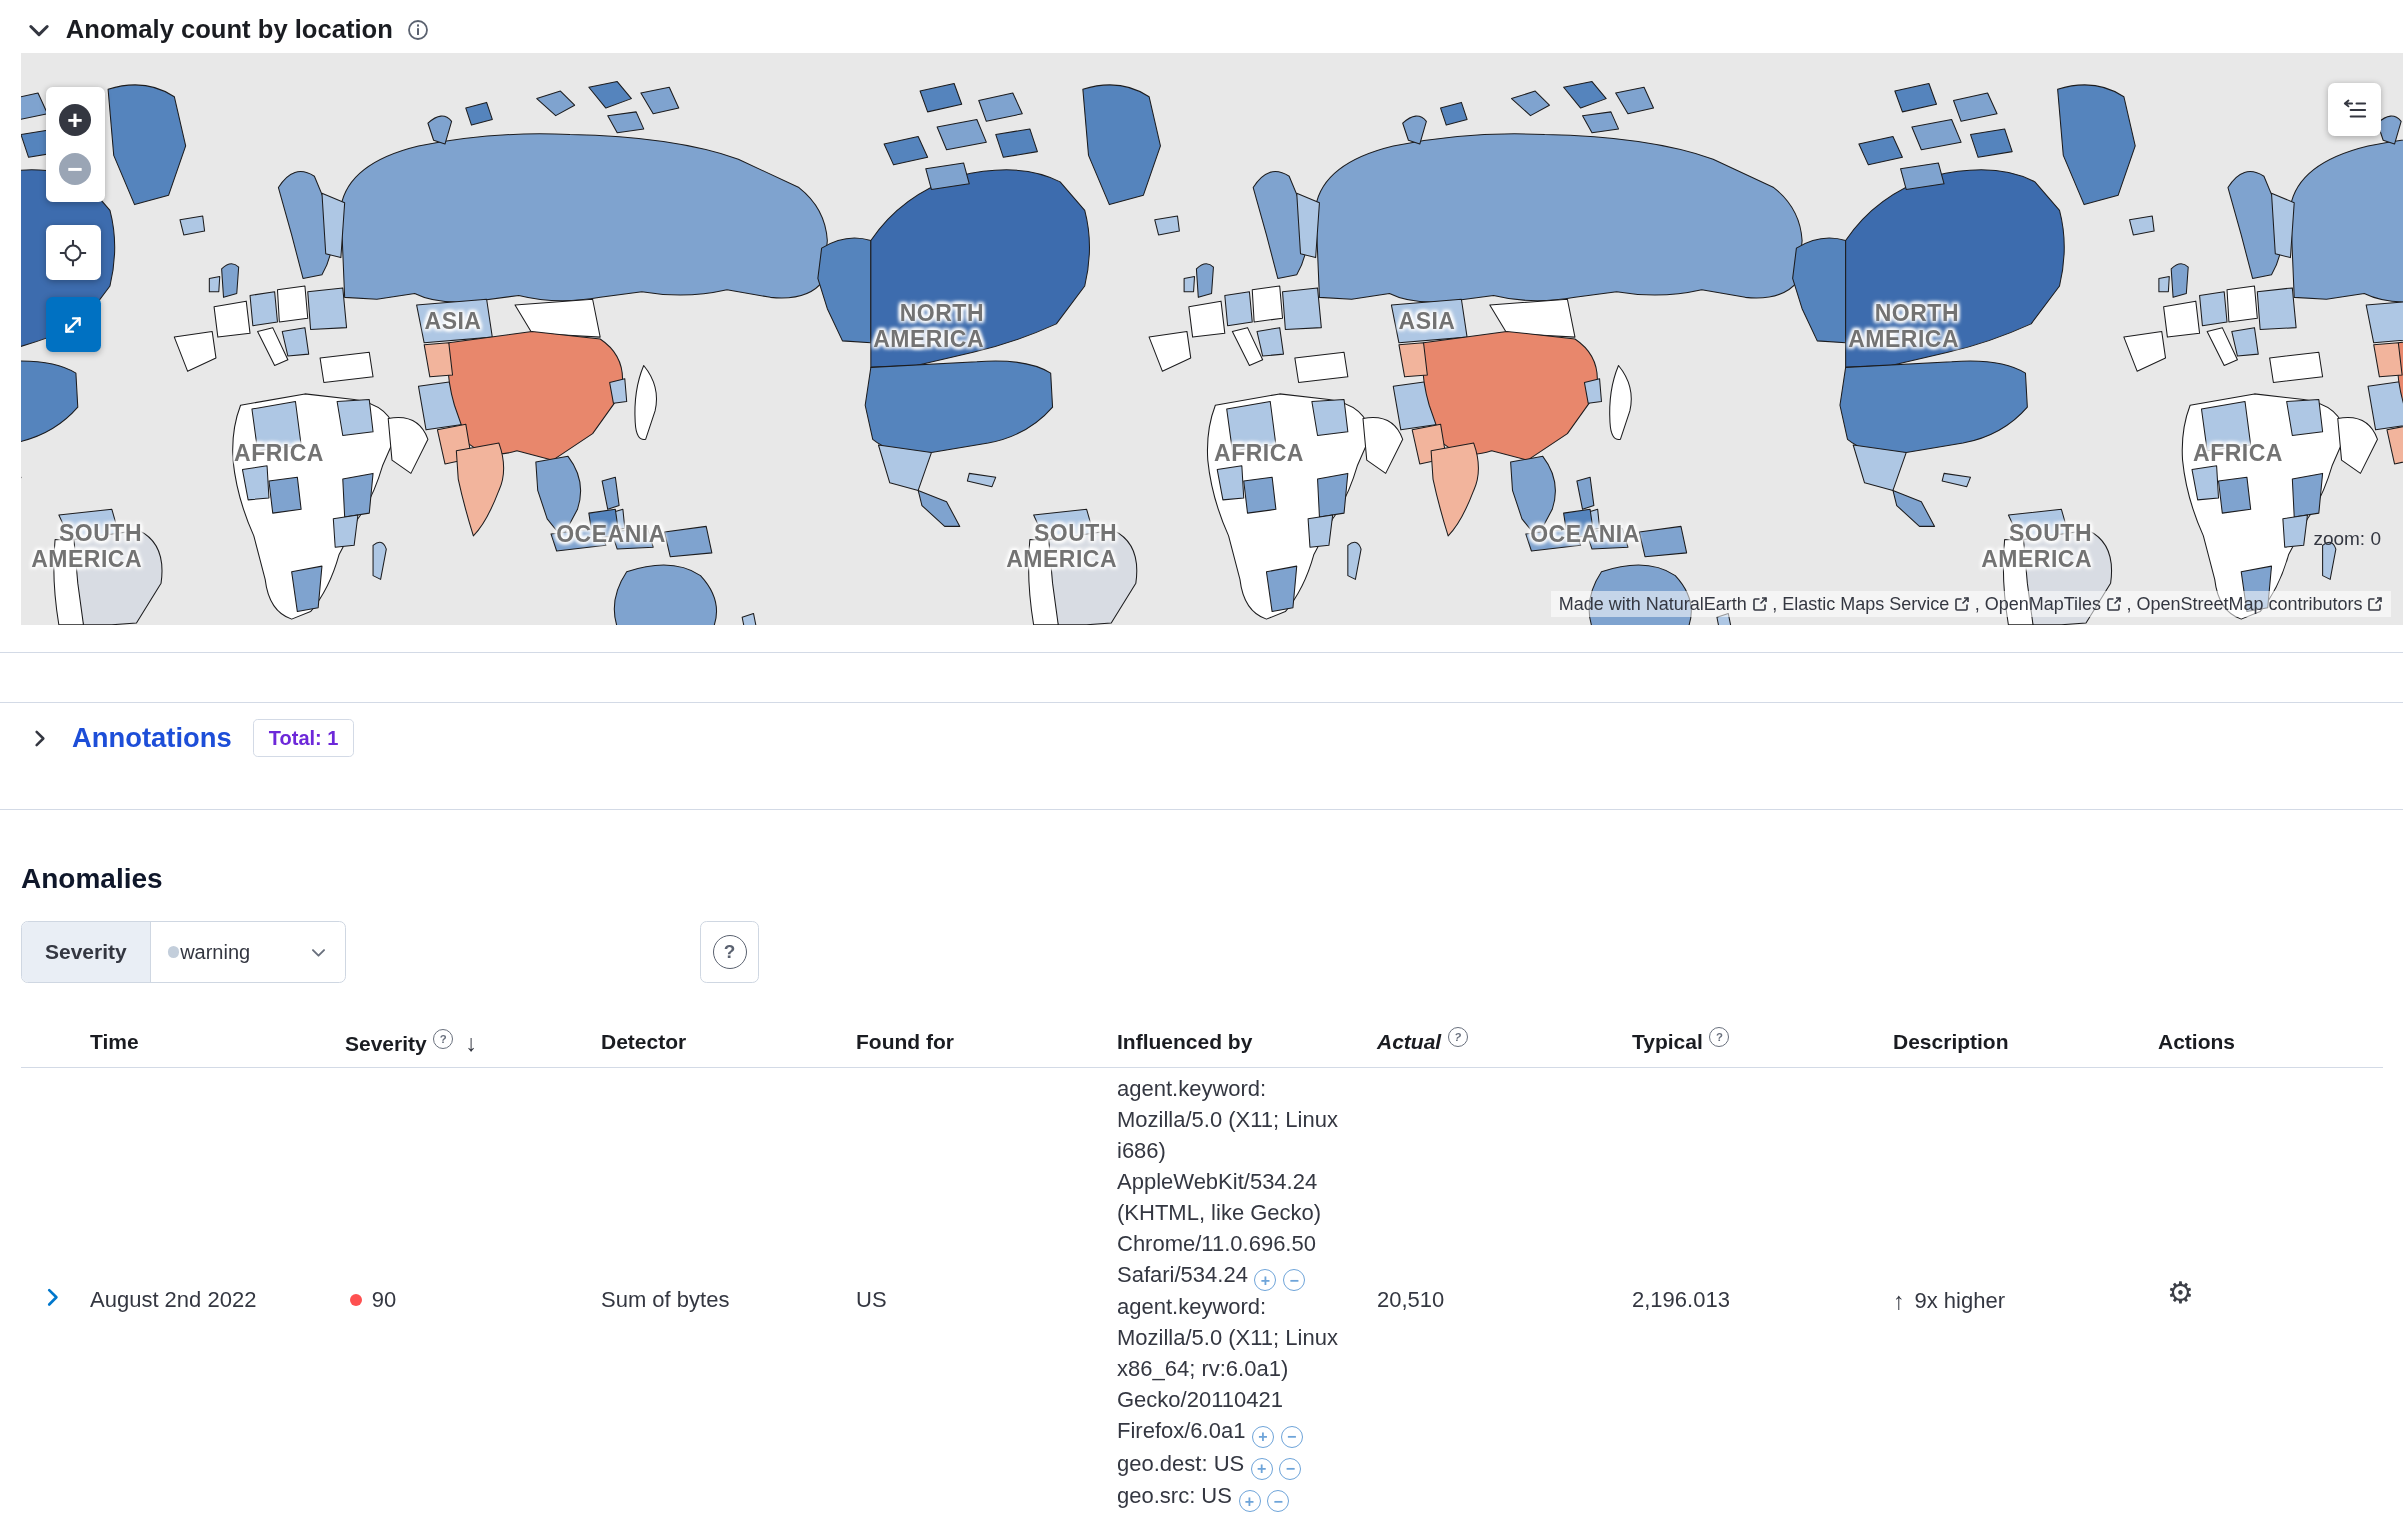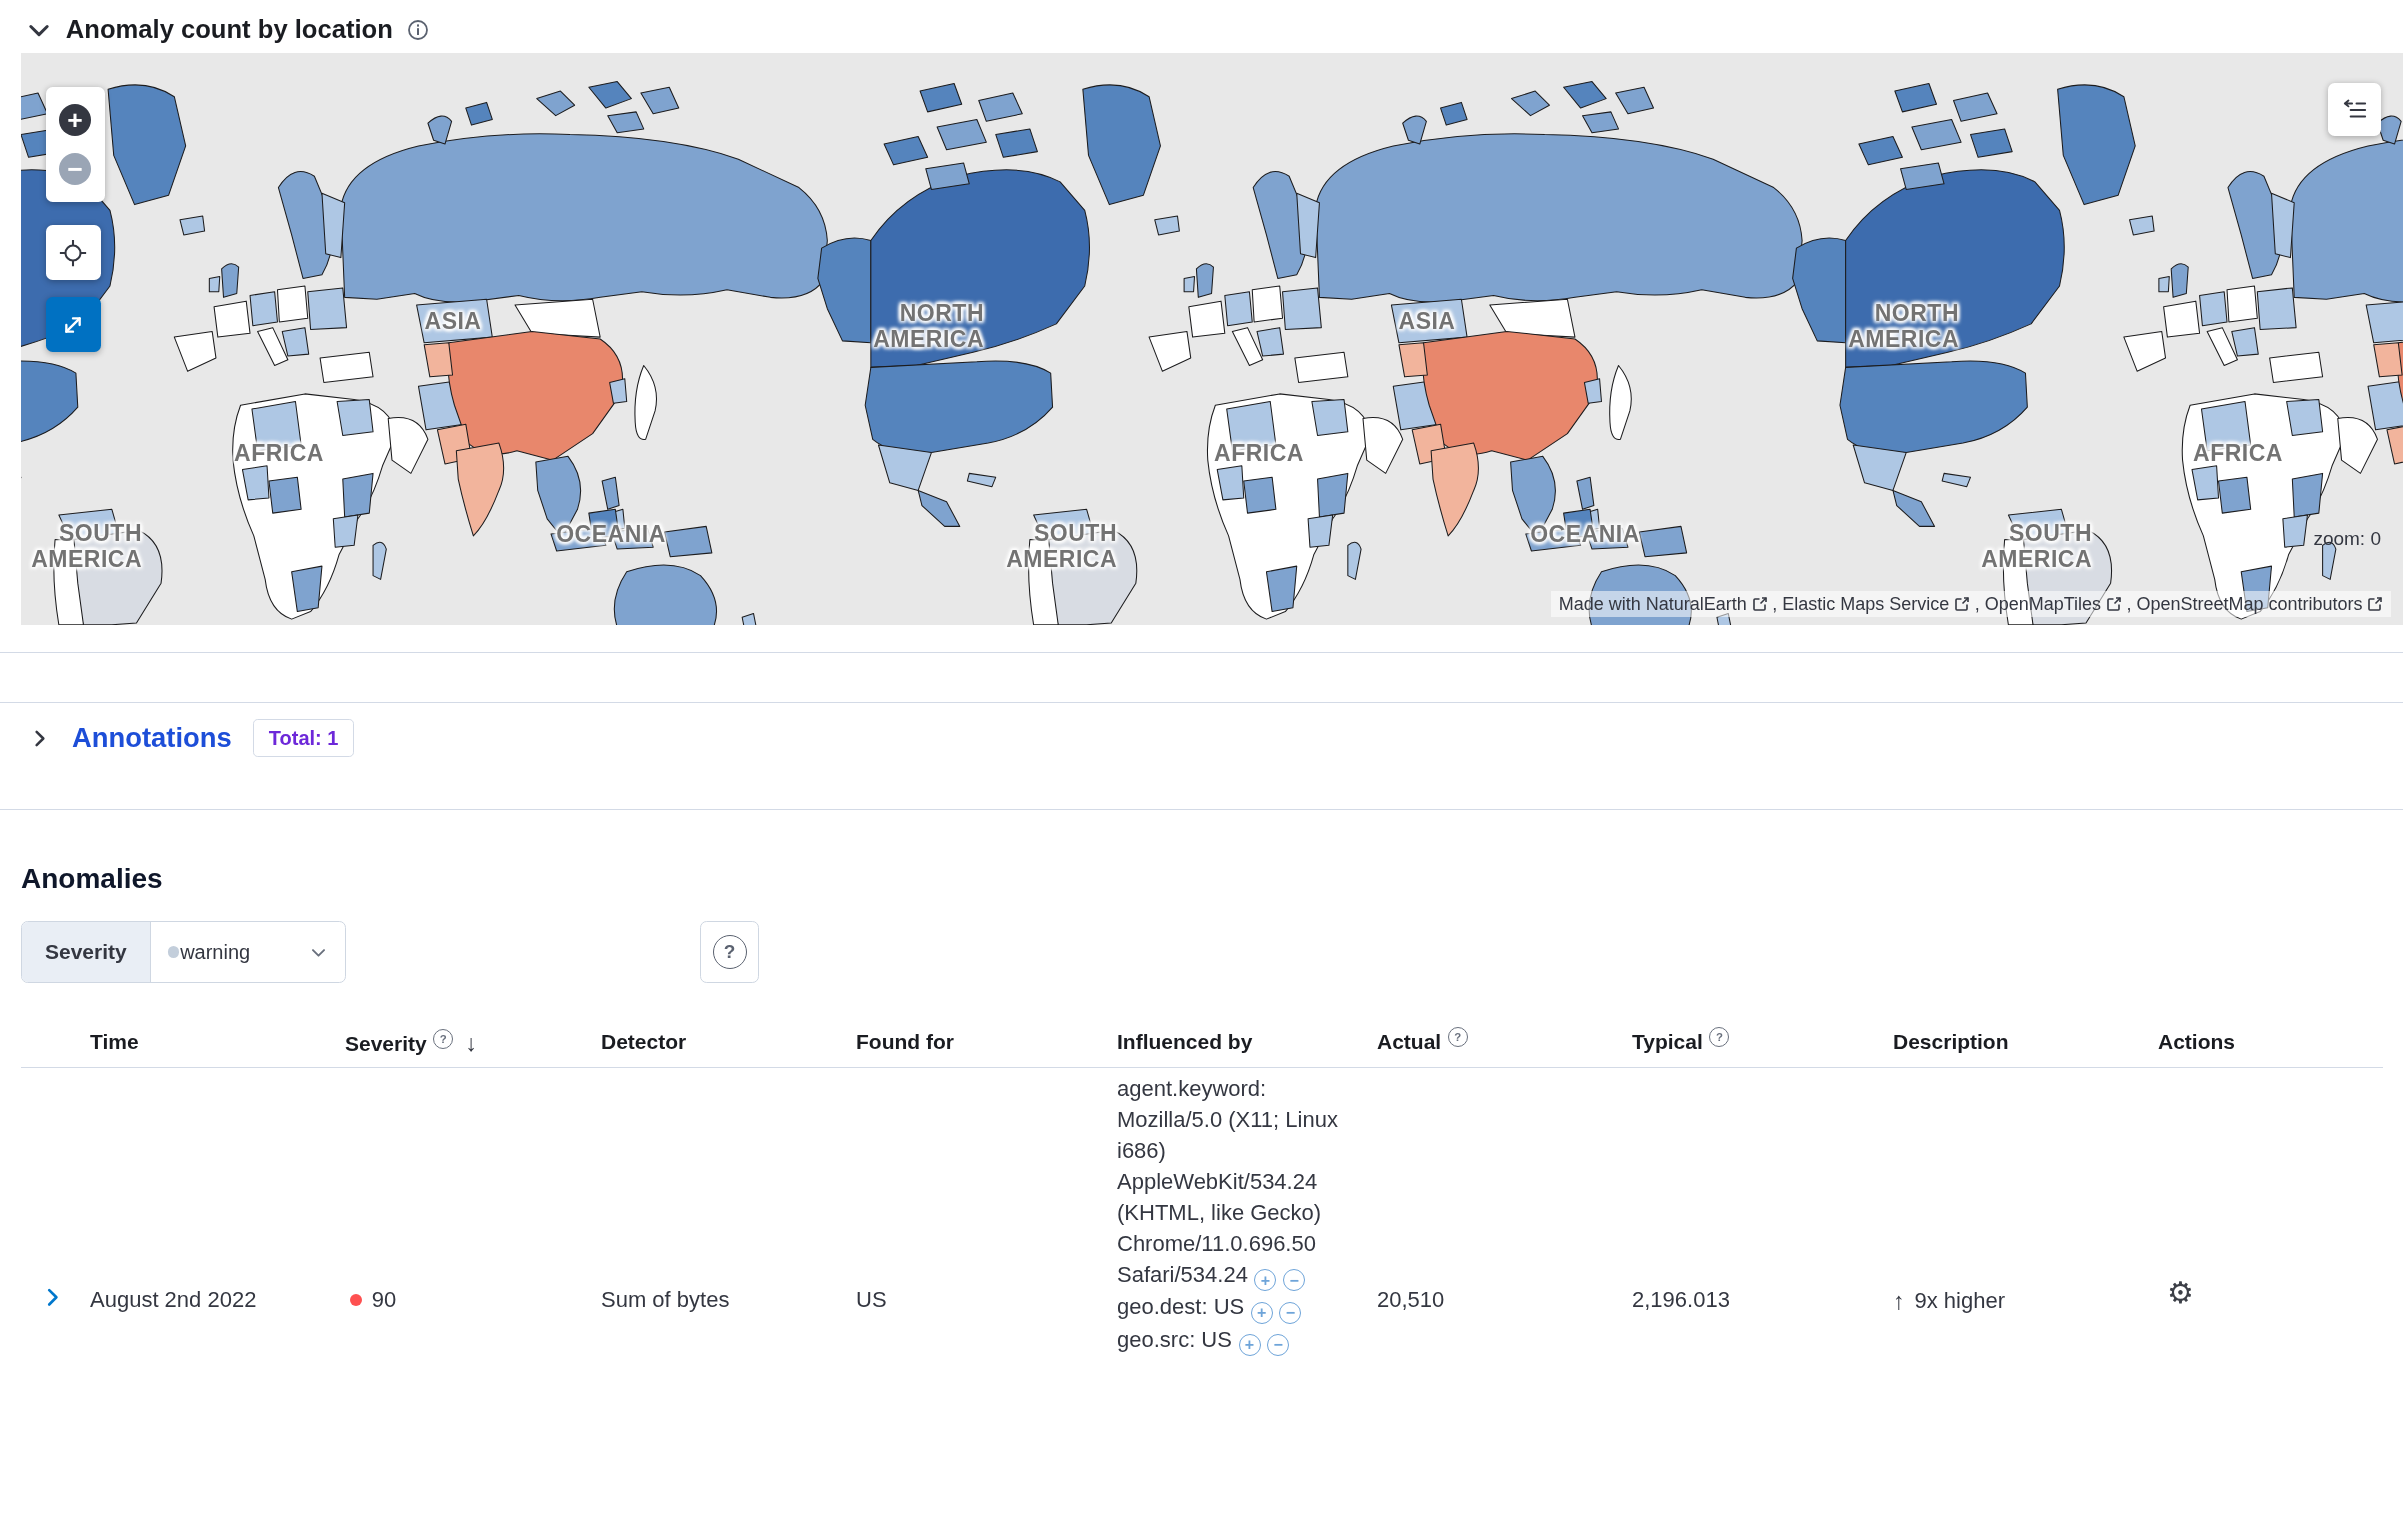--- a/index.html
+++ b/index.html
@@ -274,21 +274,21 @@
   </div>
   <div class="th" style="left:601px;">
     <span>Detector</span>
   </div>
   <div class="th" style="left:856px;">
     <span>Found for</span>
   </div>
   <div class="th" style="left:1117px;">
     <span>Influenced by</span>
   </div>
-  <div class="th" style="left:1377px;">
+  <div class="th" style="left:1377px;font-style:italic;">
     <span>Actual</span>
     <span class="q-small">?</span>
   </div>
   <div class="th" style="left:1632px;">
     <span>Typical</span>
     <span class="q-small">?</span>
   </div>
   <div class="th" style="left:1893px;">
     <span>Description</span>
   </div>
@@ -306,20 +306,23 @@
   <div class="cell" style="left:350px;top:1287px;">
     <span class="dot crit-dot"></span>
     <span>90</span>
   </div>
   <div class="cell" style="left:601px;top:1287px;">Sum of bytes</div>
   <div class="cell" style="left:856px;top:1287px;">US</div>
 
   <div class="influenced">
     <div class="inf-item">
       <span>agent.keyword: Mozilla/5.0 (X11; Linux i686) AppleWebKit/534.24 (KHTML, like Gecko) Chrome/11.0.696.50 Safari/534.24</span><span class="pm">+</span><span class="pm">−</span>
+    </div>
+    <div class="inf-item">
+      <span>agent.keyword: Mozilla/5.0 (X11; Linux x86_64; rv:6.0a1) Gecko/20110421 Firefox/6.0a1</span><span class="pm">+</span><span class="pm">−</span>
     </div>
     <div class="inf-item">
       <span>geo.dest: US</span><span class="pm">+</span><span class="pm">−</span>
     </div>
     <div class="inf-item">
       <span>geo.src: US</span><span class="pm">+</span><span class="pm">−</span>
     </div>
   </div>
 
   <div class="cell" style="left:1377px;top:1287px;">20,510</div>

